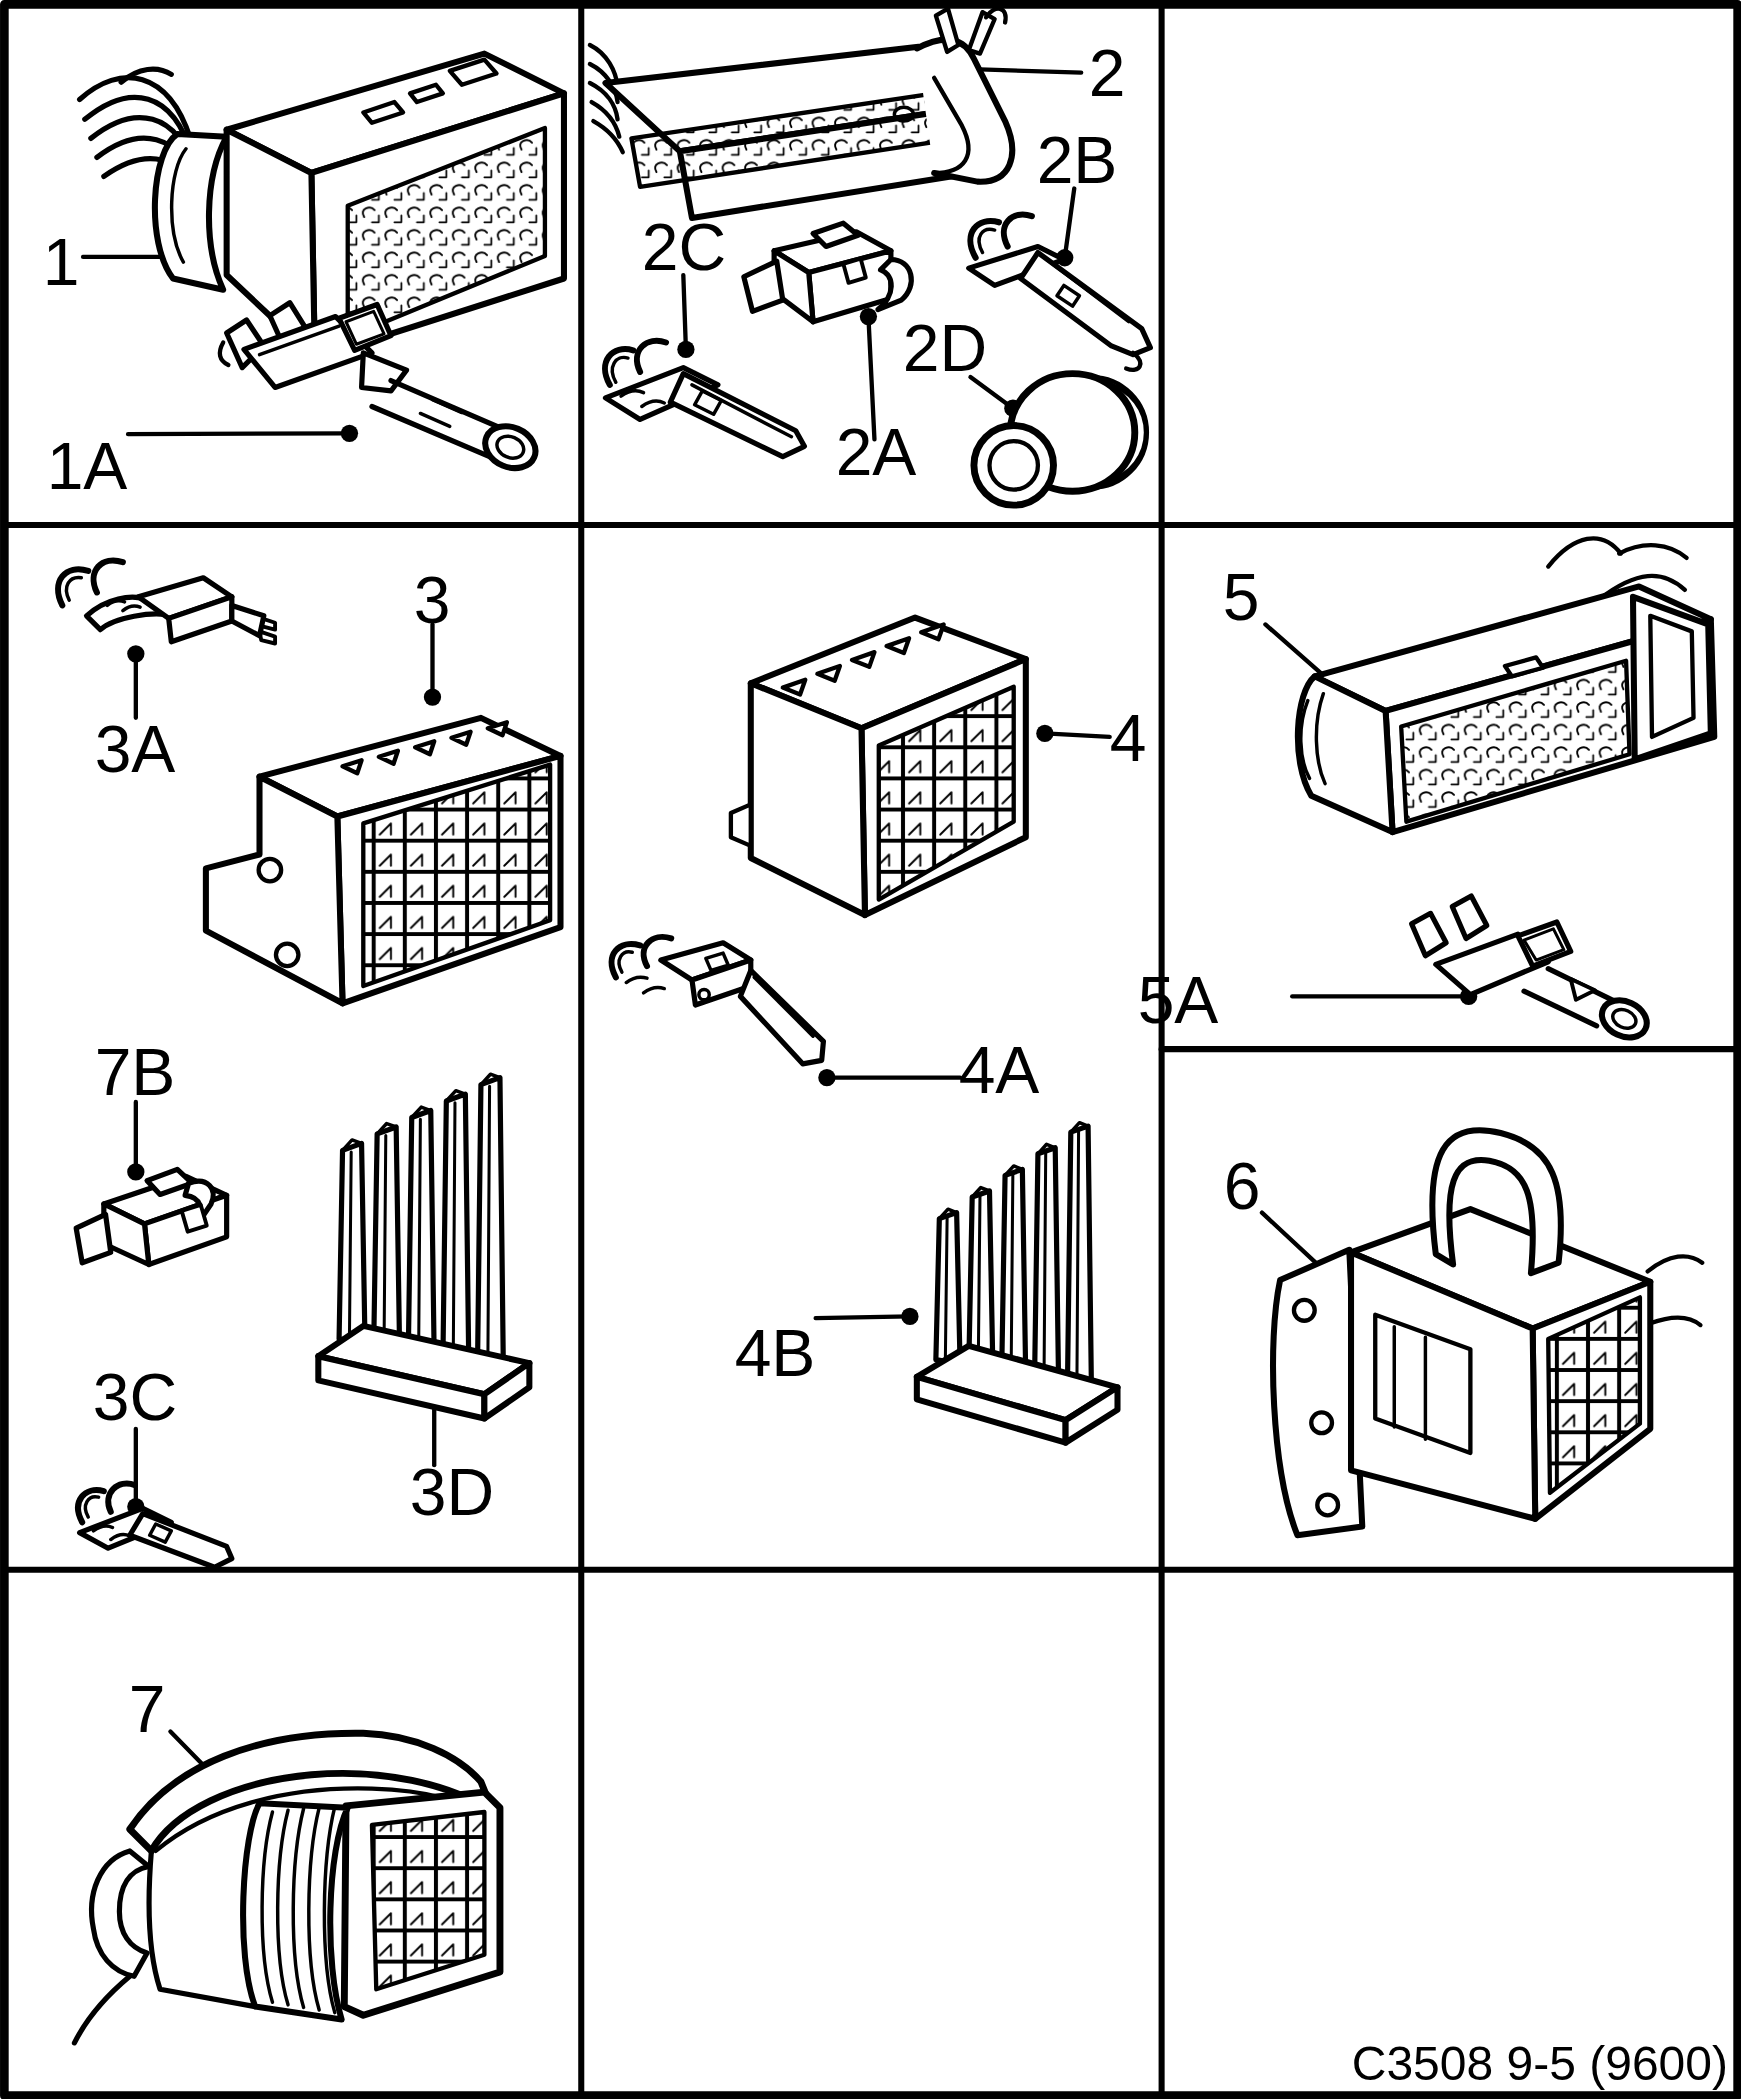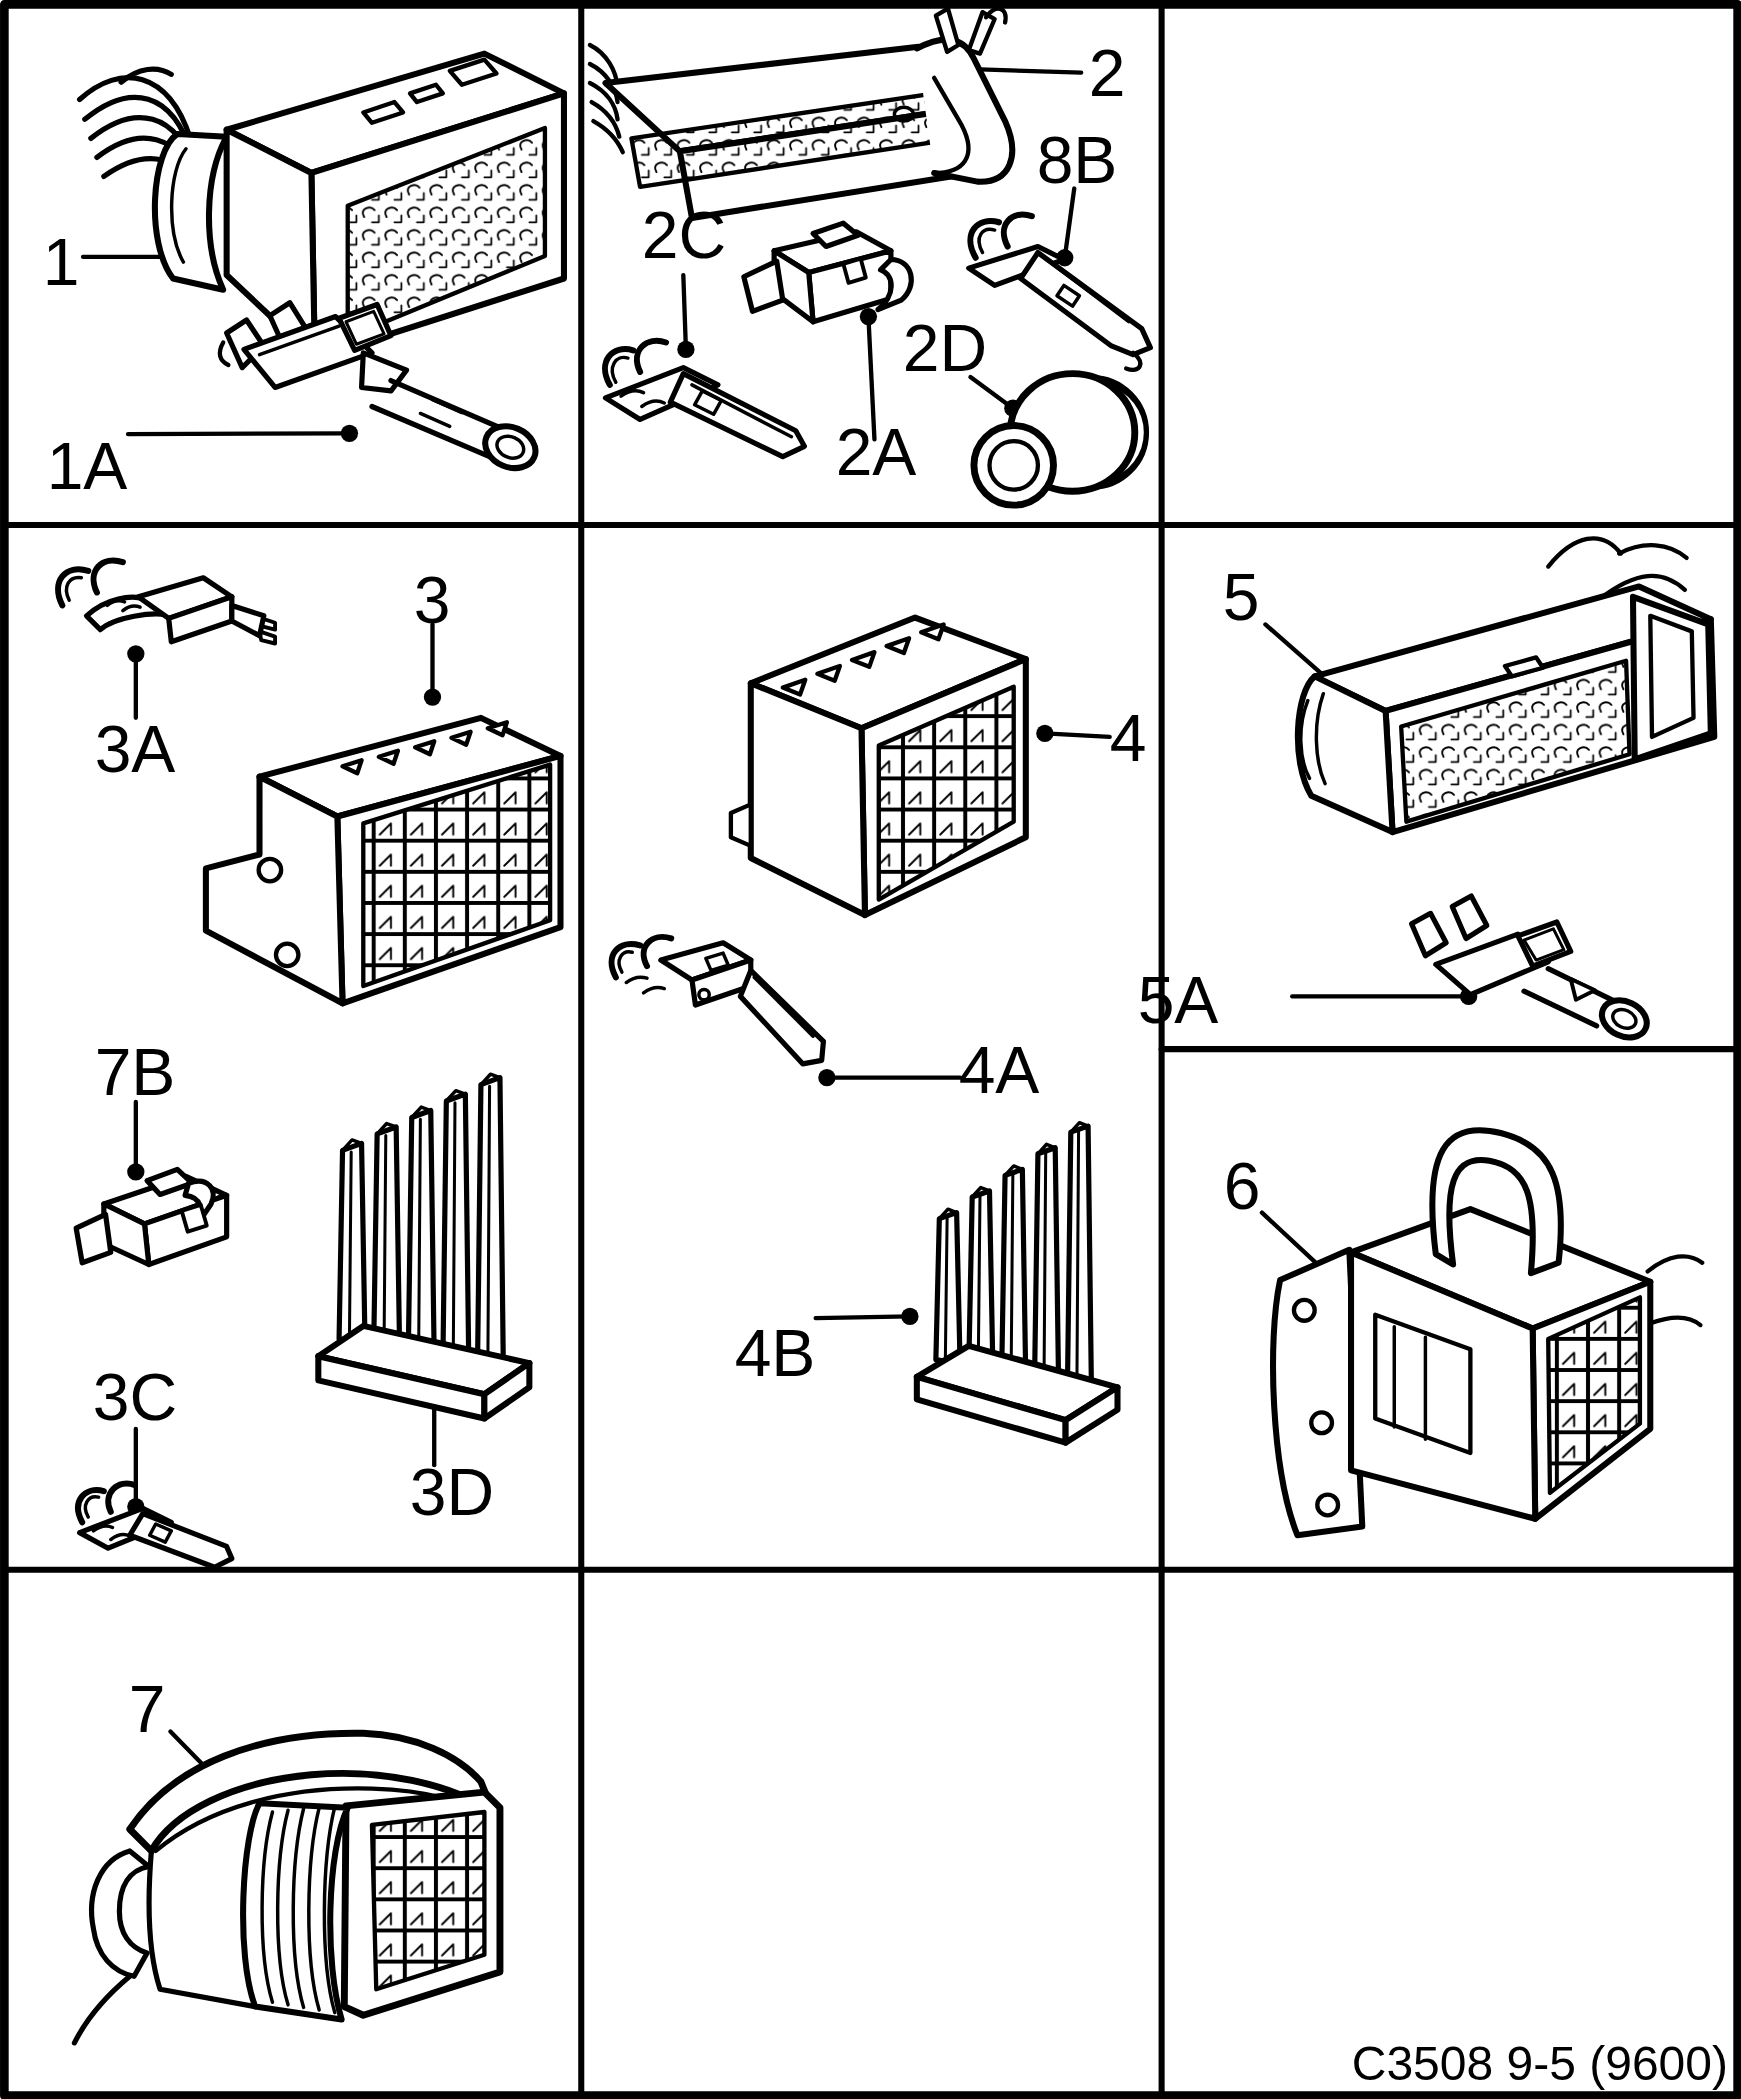--- a/index.html
+++ b/index.html
@@ -364,22 +364,22 @@
     <path d="M300 2085 C280 2120 272 2260 295 2320 L395 2335 C375 2270 378 2140 402 2090 Z" fill="#fff" stroke-width="7"></path>
     <path d="M315 2095 C300 2150 298 2260 315 2315 M333 2093 C318 2150 316 2262 333 2318 M351 2091 C336 2150 334 2264 351 2321 M369 2090 C354 2150 352 2266 369 2324 M387 2089 C372 2150 370 2268 387 2327" stroke-width="4"></path>
     <path d="M175 2140 C170 2200 172 2260 185 2300 L295 2320" stroke-width="6"></path>
   </g>
 </svg>
 
 <div class="plabel" style="left:61px;top:262px">1</div>
 <div class="plabel" style="left:87px;top:466px">1A</div>
 <div class="plabel" style="left:1107px;top:73px">2</div>
 <div class="plabel" style="left:876px;top:452px">2A</div>
-<div class="plabel" style="left:1077px;top:160px">8B</div>
-<div class="plabel" style="left:684px;top:235px">2C</div>
+<div class="plabel" style="left:1077px;top:160px">2B</div>
+<div class="plabel" style="left:684px;top:247px">2C</div>
 <div class="plabel" style="left:945px;top:348px">2D</div>
 <div class="plabel" style="left:432px;top:600px">3</div>
 <div class="plabel" style="left:135px;top:749px">3A</div>
 <div class="plabel" style="left:135px;top:1072px">7B</div>
 <div class="plabel" style="left:135px;top:1397px">3C</div>
 <div class="plabel" style="left:452px;top:1492px">3D</div>
 <div class="plabel" style="left:1128px;top:738px">4</div>
 <div class="plabel" style="left:999px;top:1070px">4A</div>
 <div class="plabel" style="left:775px;top:1353px">4B</div>
 <div class="plabel" style="left:1241px;top:597px">5</div>

